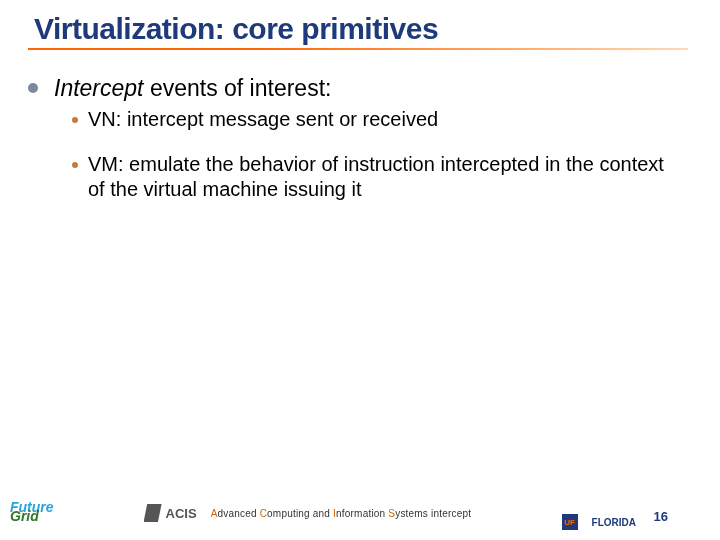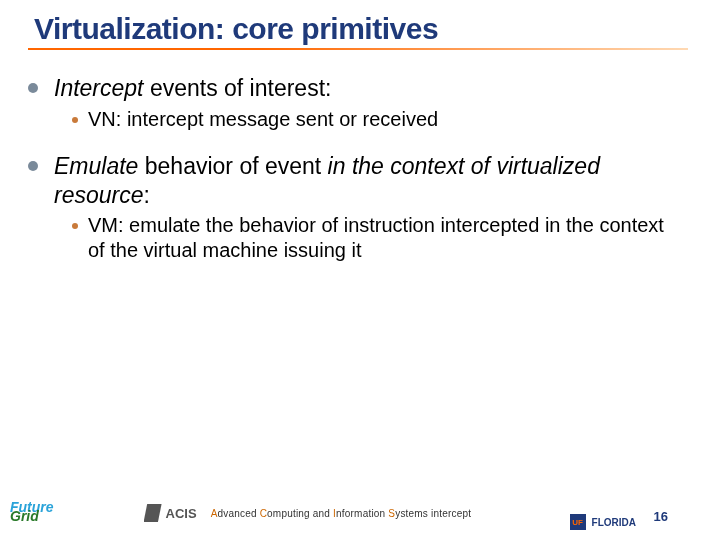--- a/index.html
+++ b/index.html
@@ -112,21 +112,21 @@
     color: #333;
     margin-left: 14px;
     letter-spacing: 0.2px;
   }
   .uf {
     position: absolute;
     right: 44px;
     bottom: 0;
     display: flex;
     align-items: center;
-    gap: 6px;
+    gap: 14px;
   }
   .uf-box {
     width: 16px;
     height: 16px;
     background: #1f3a7a;
     color: #ff6600;
     font-size: 8px;
     font-weight: bold;
     display: flex;
     align-items: center;
@@ -160,26 +160,20 @@
       <span class="italic">Intercept</span><span> events of interest:</span>
     </div>
   </div>
   <div class="sub-list">
     <div class="sub-row">
       <div class="mini-disc"></div>
       <div class="lvl2">VN: intercept message sent or received</div>
     </div>
   </div>
 
-  <div class="bullet-row">
-    <div class="disc"></div>
-    <div class="lvl1">
-      <span class="italic">Emulate</span><span> behavior of event </span><span class="italic">in the context of virtualized resource</span><span>:</span>
-    </div>
-  </div>
   <div class="sub-list">
     <div class="sub-row">
       <div class="mini-disc"></div>
       <div class="lvl2">VM: emulate the behavior of instruction intercepted in the context of the virtual machine issuing it</div>
     </div>
   </div>
 
 </div>
 
 <div class="footer">

